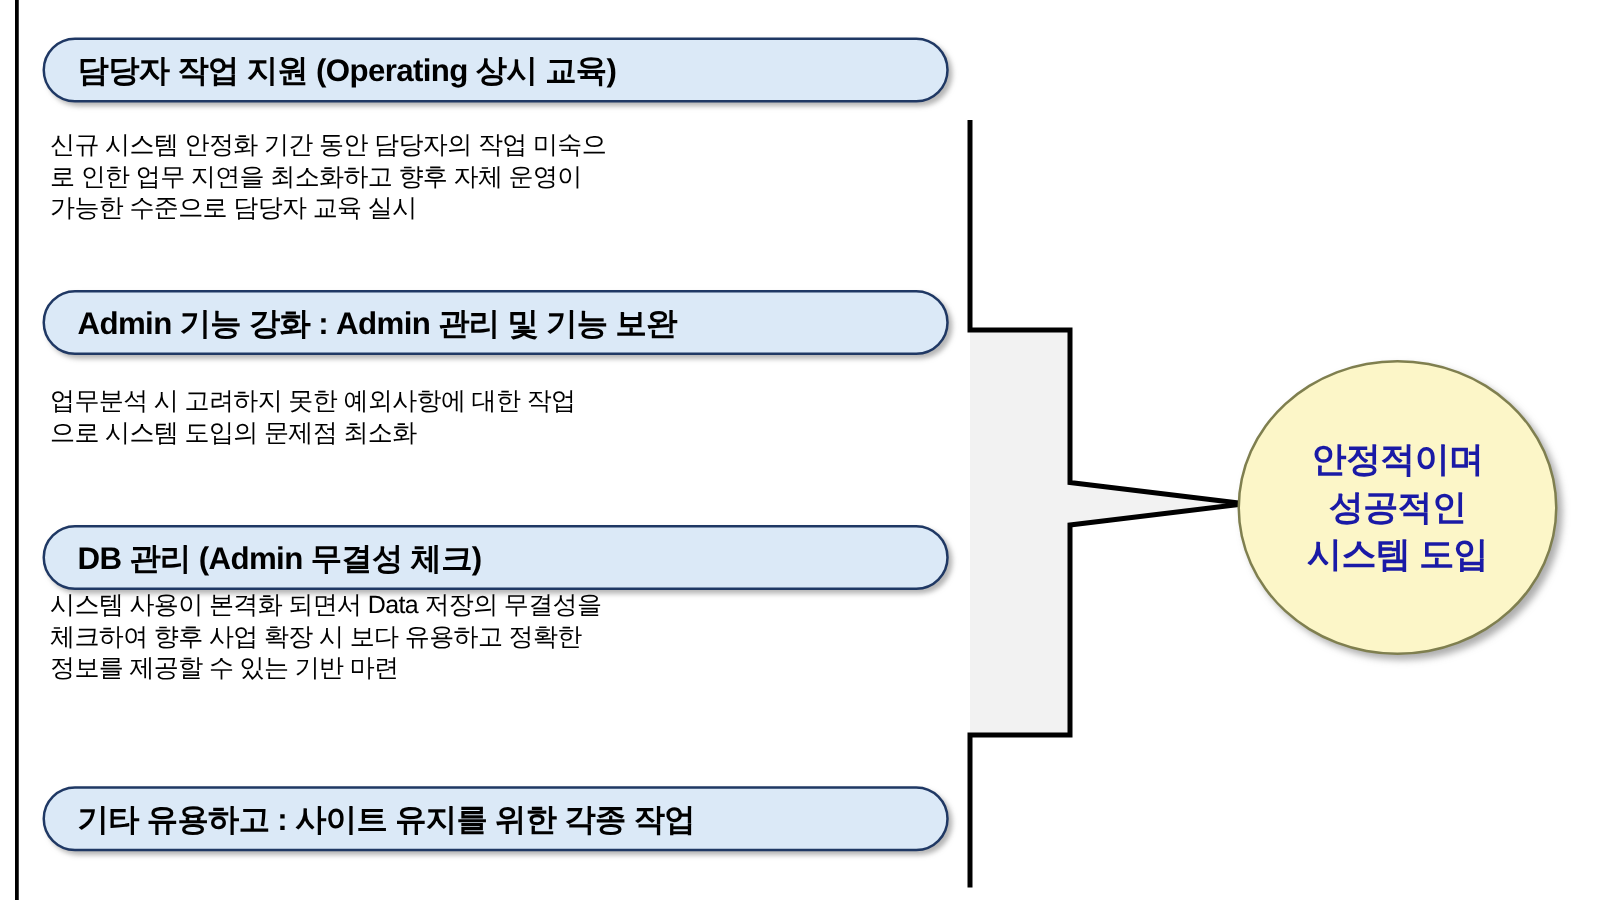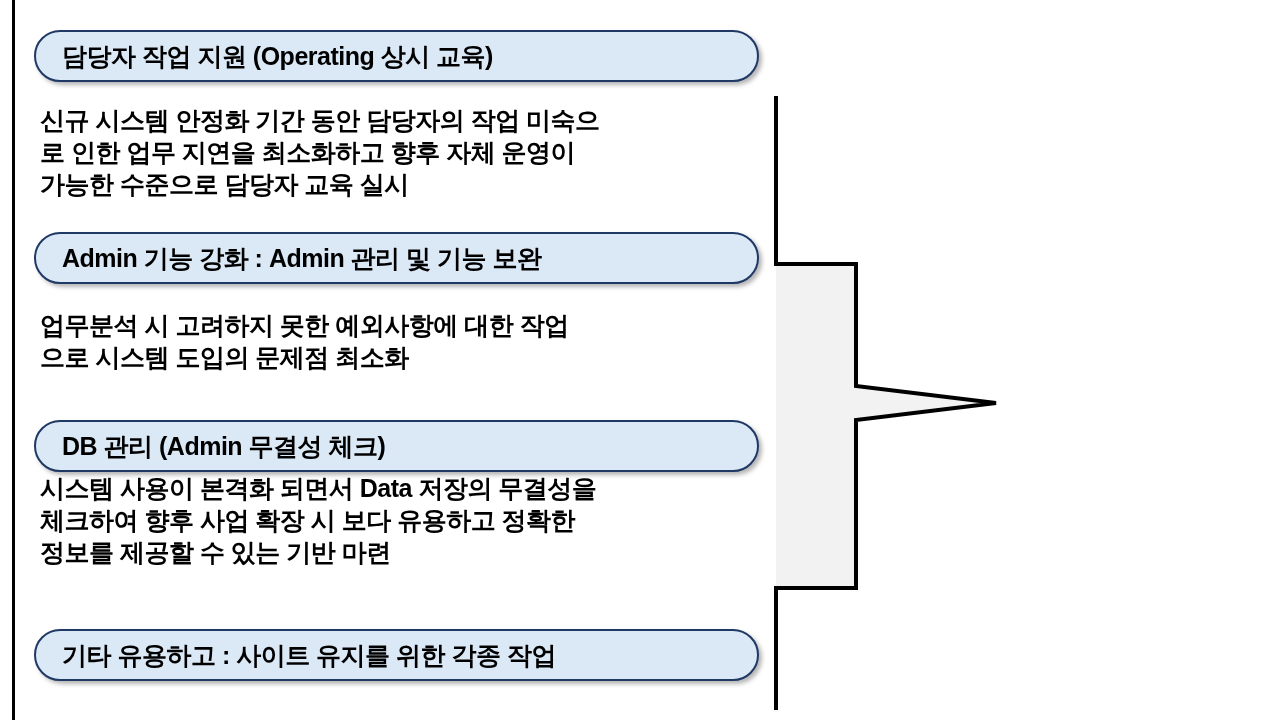--- a/index.html
+++ b/index.html
@@ -61,25 +61,24 @@
     font-size: 25px;
     letter-spacing: -0.5px;
     white-space: nowrap;
   }
 
   .body-txt {
     position: absolute;
     left: 28px;
     width: 730px;
     color: #000000;
-    font-size: 25px;
+    font-size: 20px;
     line-height: 1.28;
     letter-spacing: -0.5px;
     white-space: pre-line;
-    font-weight: bold;
   }
 
   
   .arrow-wrap {
     position: absolute;
     left: 760px;
     top: 88px;
     width: 258px;
     height: 630px;
   }
@@ -136,14 +135,19 @@
 
   <div class="arrow-wrap">
     <svg width="258" height="630" viewBox="0 0 258 630" xmlns="http://www.w3.org/2000/svg">
       <polygon points="18,0 18,160 88,160 88,300 230,315 88,330 88,470 18,470 18,630 18,630" fill="none" stroke="none"></polygon>
       <path d="M 96,0 L 96,495 L 96,630 L 96,495 Z" fill="none" stroke="none"></path>
 
       <path d="M 16,8 L 16,176 L 96,176 L 96,298 L 236,315 L 96,332 L 96,500 L 16,500 L 16,622" fill="#f2f2f2" stroke="#000000" stroke-width="4" stroke-linejoin="miter"></path>
     </svg>
   </div>
 
+  <div class="oval">
+    <span>안정적이며</span>
+    <span>성공적인</span>
+    <span>시스템 도입</span>
+  </div>
 
 </div>
 
 </body></html>

